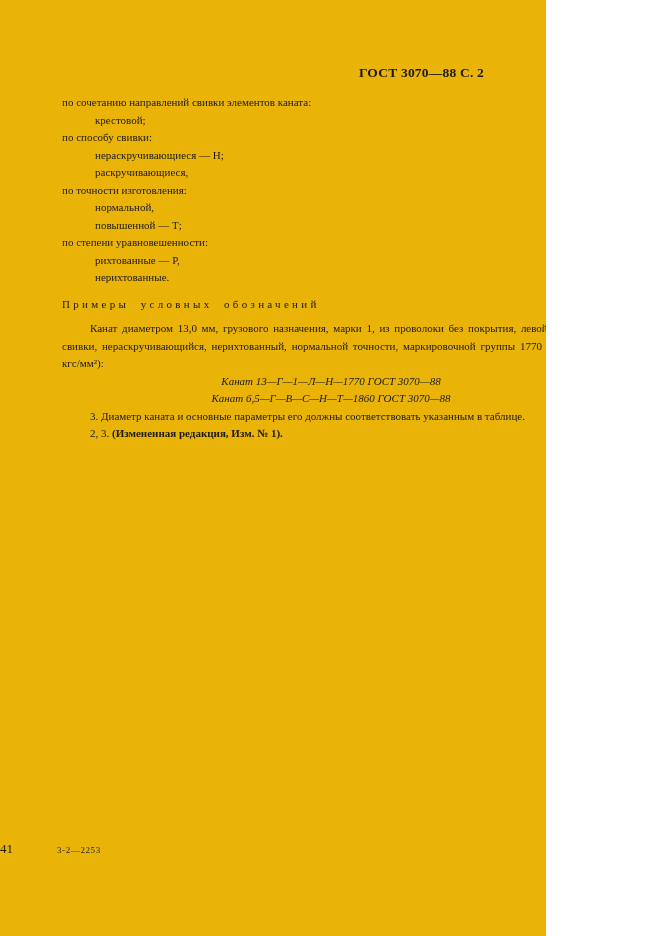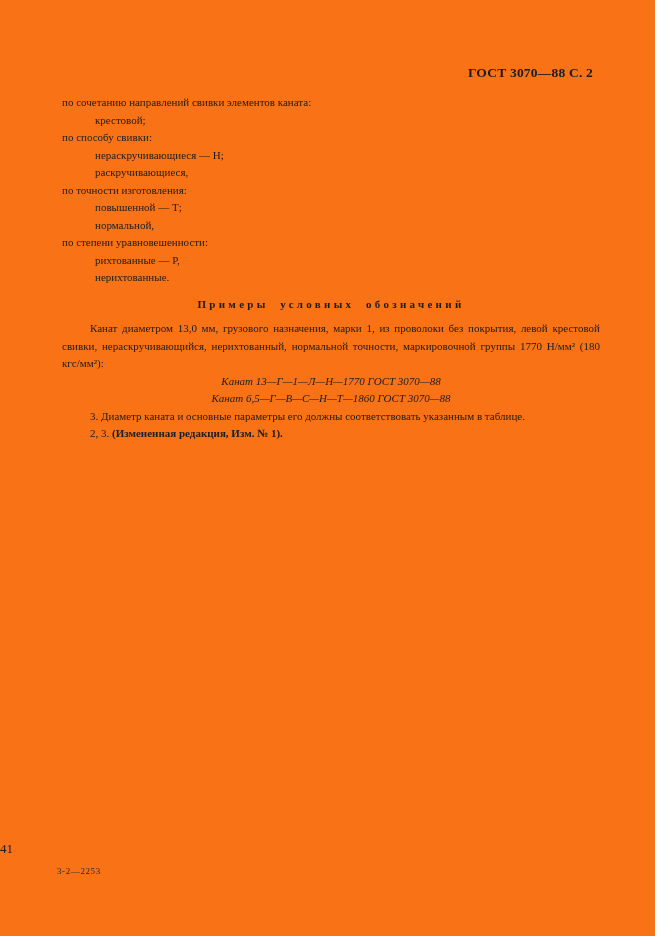--- a/index.html
+++ b/index.html
@@ -1,21 +1,21 @@
 <!DOCTYPE html>
 <html><head>
 <meta charset="utf-8">
 <style>
   * { margin: 0; padding: 0; box-sizing: border-box; }
   html, body { background: #ffffff; }
   .page {
     position: relative;
-    width: 655px;
+    width: 546px;
     height: 936px;
-    background: #f97316;
+    background: #eab308;
     font-family: "Liberation Serif", serif;
     color: #1b1b1b;
     overflow: hidden;
   }
   .doc-header {
     position: absolute;
     top: 65px;
     right: 62px;
     font-size: 13.5px;
     font-weight: 700;
@@ -26,43 +26,42 @@
     position: absolute;
     top: 94px;
     left: 62px;
     width: 538px;
     font-size: 11px;
     line-height: 17.5px;
   }
   .term { text-align: left; }
   .sub { padding-left: 33px; }
   .examples-heading {
-    text-align: center;
+    text-align: left;
     letter-spacing: 0.30em;
     word-spacing: 0.5em;
     margin: 9px 0 7px 0;
-    font-weight: 700;
+    font-weight: 400;
   }
   .para {
     text-align: justify;
     text-indent: 28px;
   }
   .designation {
     text-align: center;
     font-style: italic;
   }
   .bold { font-weight: 700; }
   .footer-imprint {
     position: absolute;
     left: 57px;
     top: 845px;
     font-size: 9px;
     letter-spacing: 0.6px;
     color: #2a2a2a;
-    margin-top: 21px;
   }
   .footer-page {
     position: absolute;
     top: 841px;
     left: 0;
     width: 100%;
     font-size: 13px;
     color: #1b1b1b;
   }
 </style>
@@ -77,22 +76,22 @@
 
     <div class="classification">
       <div class="term">по сочетанию направлений свивки элементов каната:</div>
       <div class="sub">крестовой;</div>
 
       <div class="term">по способу свивки:</div>
       <div class="sub">нераскручивающиеся — Н;</div>
       <div class="sub">раскручивающиеся,</div>
 
       <div class="term">по точности изготовления:</div>
+      <div class="sub">нормальной,</div>
       <div class="sub">повышенной — Т;</div>
-      <div class="sub">нормальной,</div>
 
       <div class="term">по степени уравновешенности:</div>
       <div class="sub">рихтованные — Р,</div>
       <div class="sub">нерихтованные.</div>
     </div>
 
     <div class="examples-heading">Примеры условных обозначений</div>
 
     <div class="para">Канат диаметром 13,0 мм, грузового назначения, марки 1, из проволоки без покрытия, левой крестовой свивки, нераскручивающийся, нерихтованный, нормальной точности, маркировочной группы 1770 Н/мм² (180 кгс/мм²):</div>
     <div class="designation">Канат 13—Г—1—Л—Н—1770 ГОСТ 3070—88</div>

